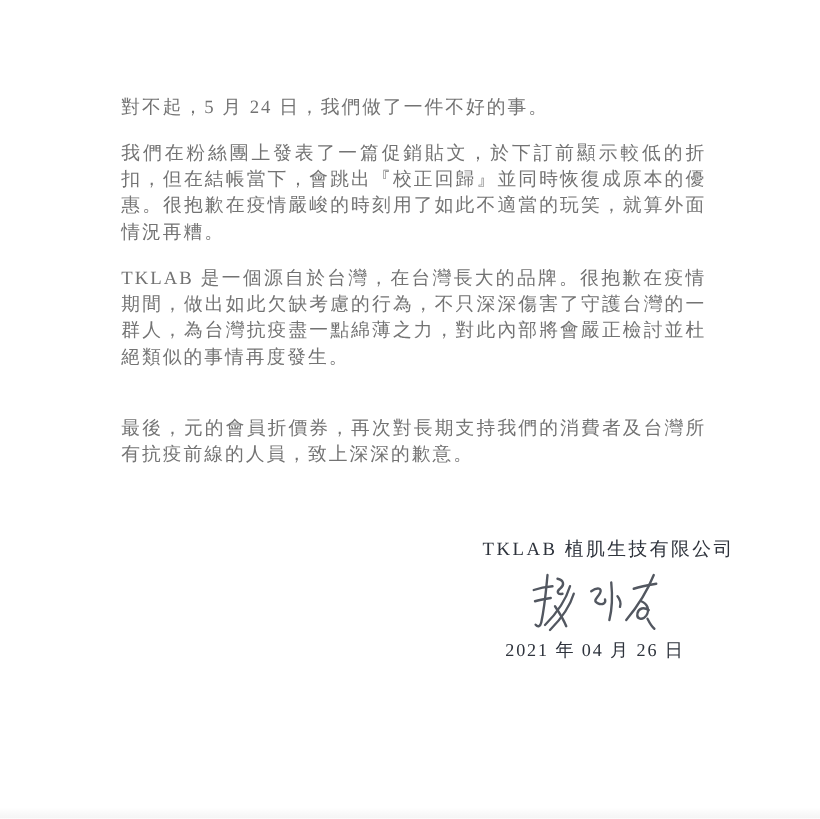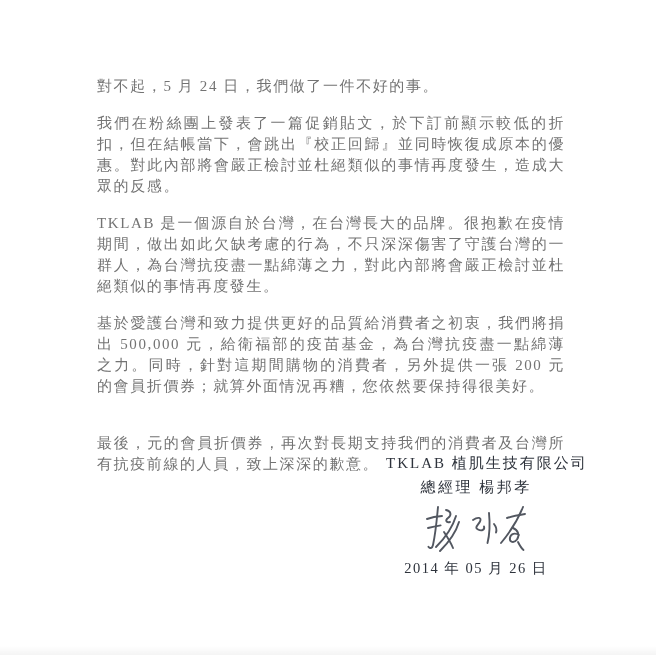--- a/index.html
+++ b/index.html
@@ -37,21 +37,21 @@
     letter-spacing: 1.6px;
     text-align: justify;
     text-justify: inter-ideograph;
     color: #737373;
   }
   .para.gap-large {
     margin-top: 36px;
   }
   .sig-block {
     position: absolute;
-    top: 453px;
+    top: 430px;
     right: 90px;
     width: 180px;
     text-align: center;
   }
   .sig-company {
     font-size: 15px;
     letter-spacing: 2px;
     white-space: nowrap;
     line-height: 20px;
   }
@@ -79,29 +79,27 @@
     white-space: nowrap;
   }
 </style>
 </head>
 <body>
 
 <div class="page">
 
   <div class="content">
     <p class="para">對不起，5 月 24 日，我們做了一件不好的事。</p>
-    <p class="para">我們在粉絲團上發表了一篇促銷貼文，於下訂前顯示較低的折扣，但在結帳當下，會跳出『校正回歸』並同時恢復成原本的優惠。對此內部將會嚴正檢討並杜絕類似的事情再度發生，造成大眾的反感。</p>
+    <p class="para">我們在粉絲團上發表了一篇促銷貼文，於下訂前顯示較低的折扣，但在結帳當下，會跳出『校正回歸』並同時恢復成原本的優惠。很抱歉在疫情嚴峻的時刻用了如此不適當的玩笑，就算外面情況再糟。</p>
     <p class="para">TKLAB 是一個源自於台灣，在台灣長大的品牌。很抱歉在疫情期間，做出如此欠缺考慮的行為，不只深深傷害了守護台灣的一群人，為台灣抗疫盡一點綿薄之力，對此內部將會嚴正檢討並杜絕類似的事情再度發生。</p>
-    <p class="para">基於愛護台灣和致力提供更好的品質給消費者之初衷，我們將捐出 500,000 元，給衛福部的疫苗基金，為台灣抗疫盡一點綿薄之力。同時，針對這期間購物的消費者，另外提供一張 200 元的會員折價券；就算外面情況再糟，您依然要保持得很美好。</p>
     <p class="para gap-large">最後，元的會員折價券，再次對長期支持我們的消費者及台灣所有抗疫前線的人員，致上深深的歉意。</p>
   </div>
 
   <div class="sig-block">
     <div class="sig-company">TKLAB 植肌生技有限公司</div>
-    <div class="sig-title">總經理 楊邦孝</div>
     <div class="sig-hand">
       <svg width="118" height="56" viewBox="0 0 118 56" fill="none" stroke="#3b404b" stroke-width="1.9" stroke-linecap="round" stroke-linejoin="round" opacity="0.88">
 
         <path d="M21,6 C20,16 19,30 16,44 C15.3,47 13.4,48 11.5,45.8"></path>
         <path d="M10,18 C15,16.2 20,15.4 25,15"></path>
         <path d="M11,27 C15.6,25.5 19.6,25 23.6,24.4"></path>
         <path d="M29,9 C34,10 35,14 31,17 C28,19.2 29,22 33,21"></path>
         <path d="M39,15 C36,25 29,36 19,46"></path>
         <path d="M42,21 C39,31 32,41 23,50"></path>
         <path d="M27,31 C31,37 34,42 36,47"></path>
@@ -109,16 +107,16 @@
         <path d="M56,19 C61,15.5 65,16.5 63,20.5 C61,24.5 57,26.5 61,28.5 C65,30.5 68,28.5 67,25.5"></path>
         <path d="M72,12 C73,22 73,32 70.5,42"></path>
         <path d="M77,23 C79,25.5 80,28.5 79,31.5"></path>
 
         <path d="M106,6 C102,16 94,30 84,42"></path>
         <path d="M90,17 C96,15 102,14 108,13"></path>
         <path d="M96,27 C101,29 103,34 100,38.5 C97,42.5 92,41.5 93,36.5 C94,32.5 98,31.5 102,34"></path>
         <path d="M101,41 C102.5,44 104,47 106.5,49"></path>
       </svg>
     </div>
-    <div class="sig-date">2014 年 05 月 26 日</div>
+    <div class="sig-date">2021 年 04 月 26 日</div>
   </div>
 
 </div>
 
 </body></html>

